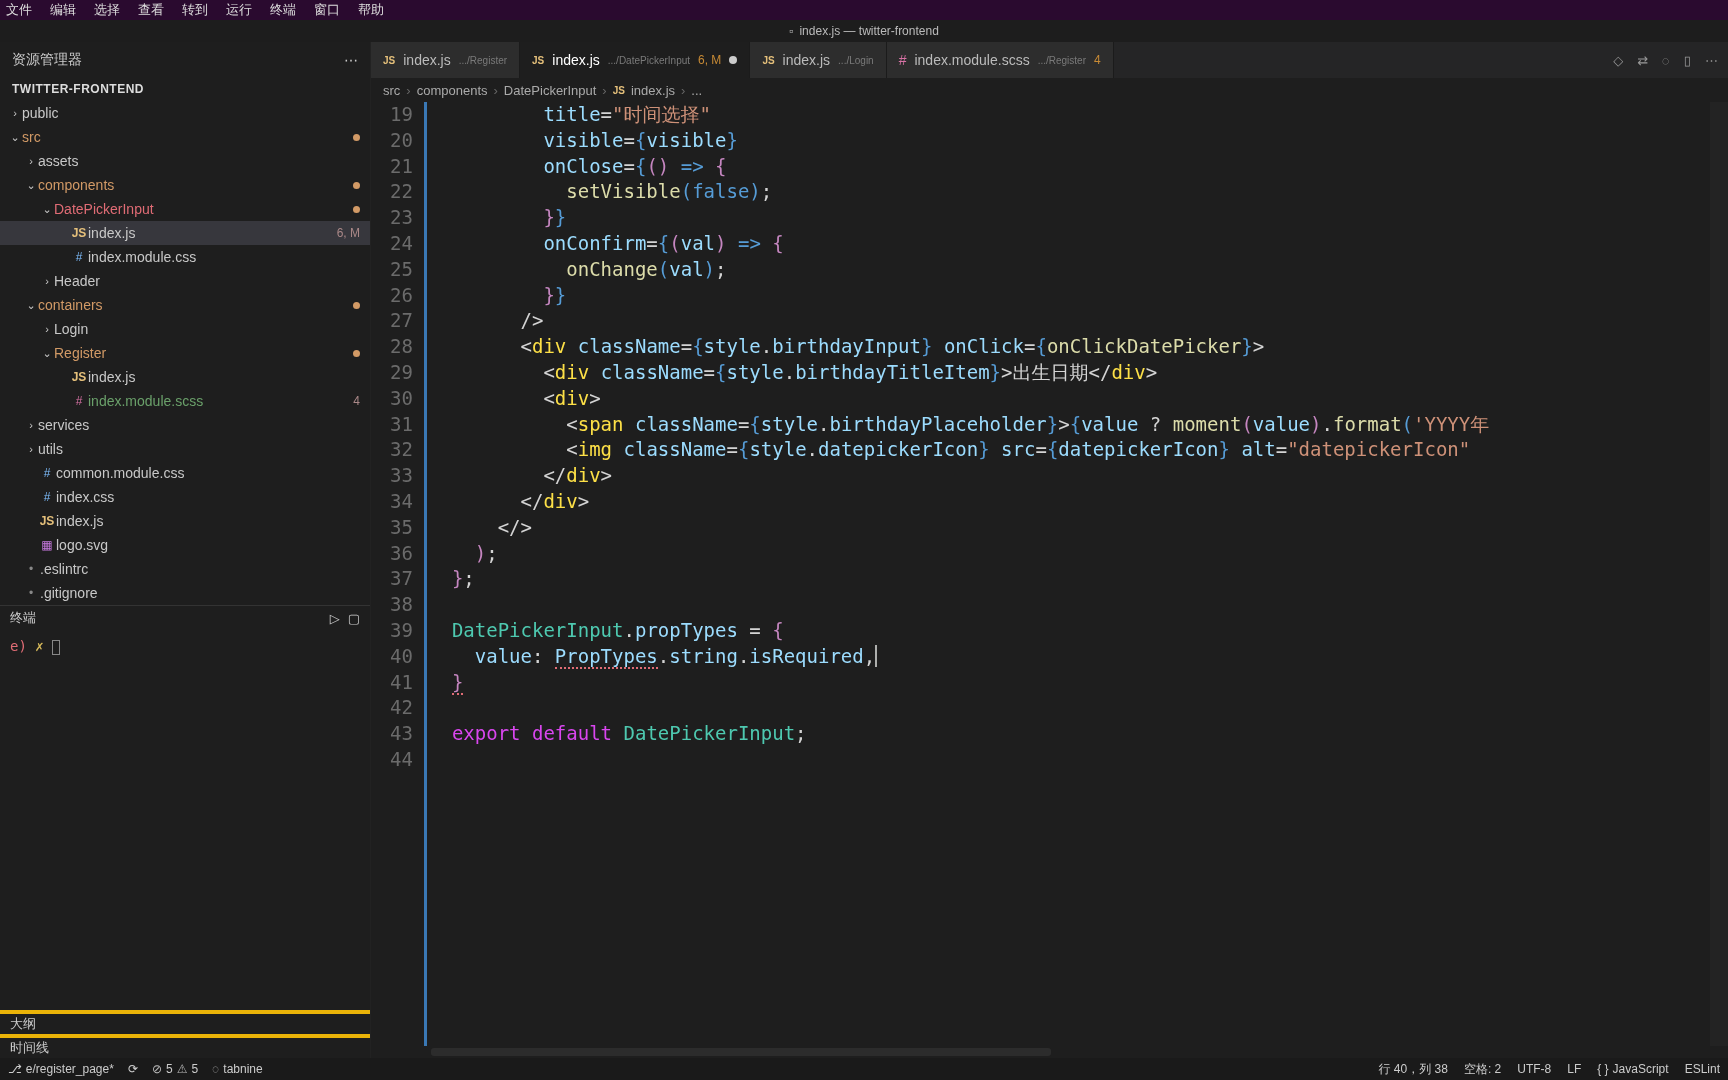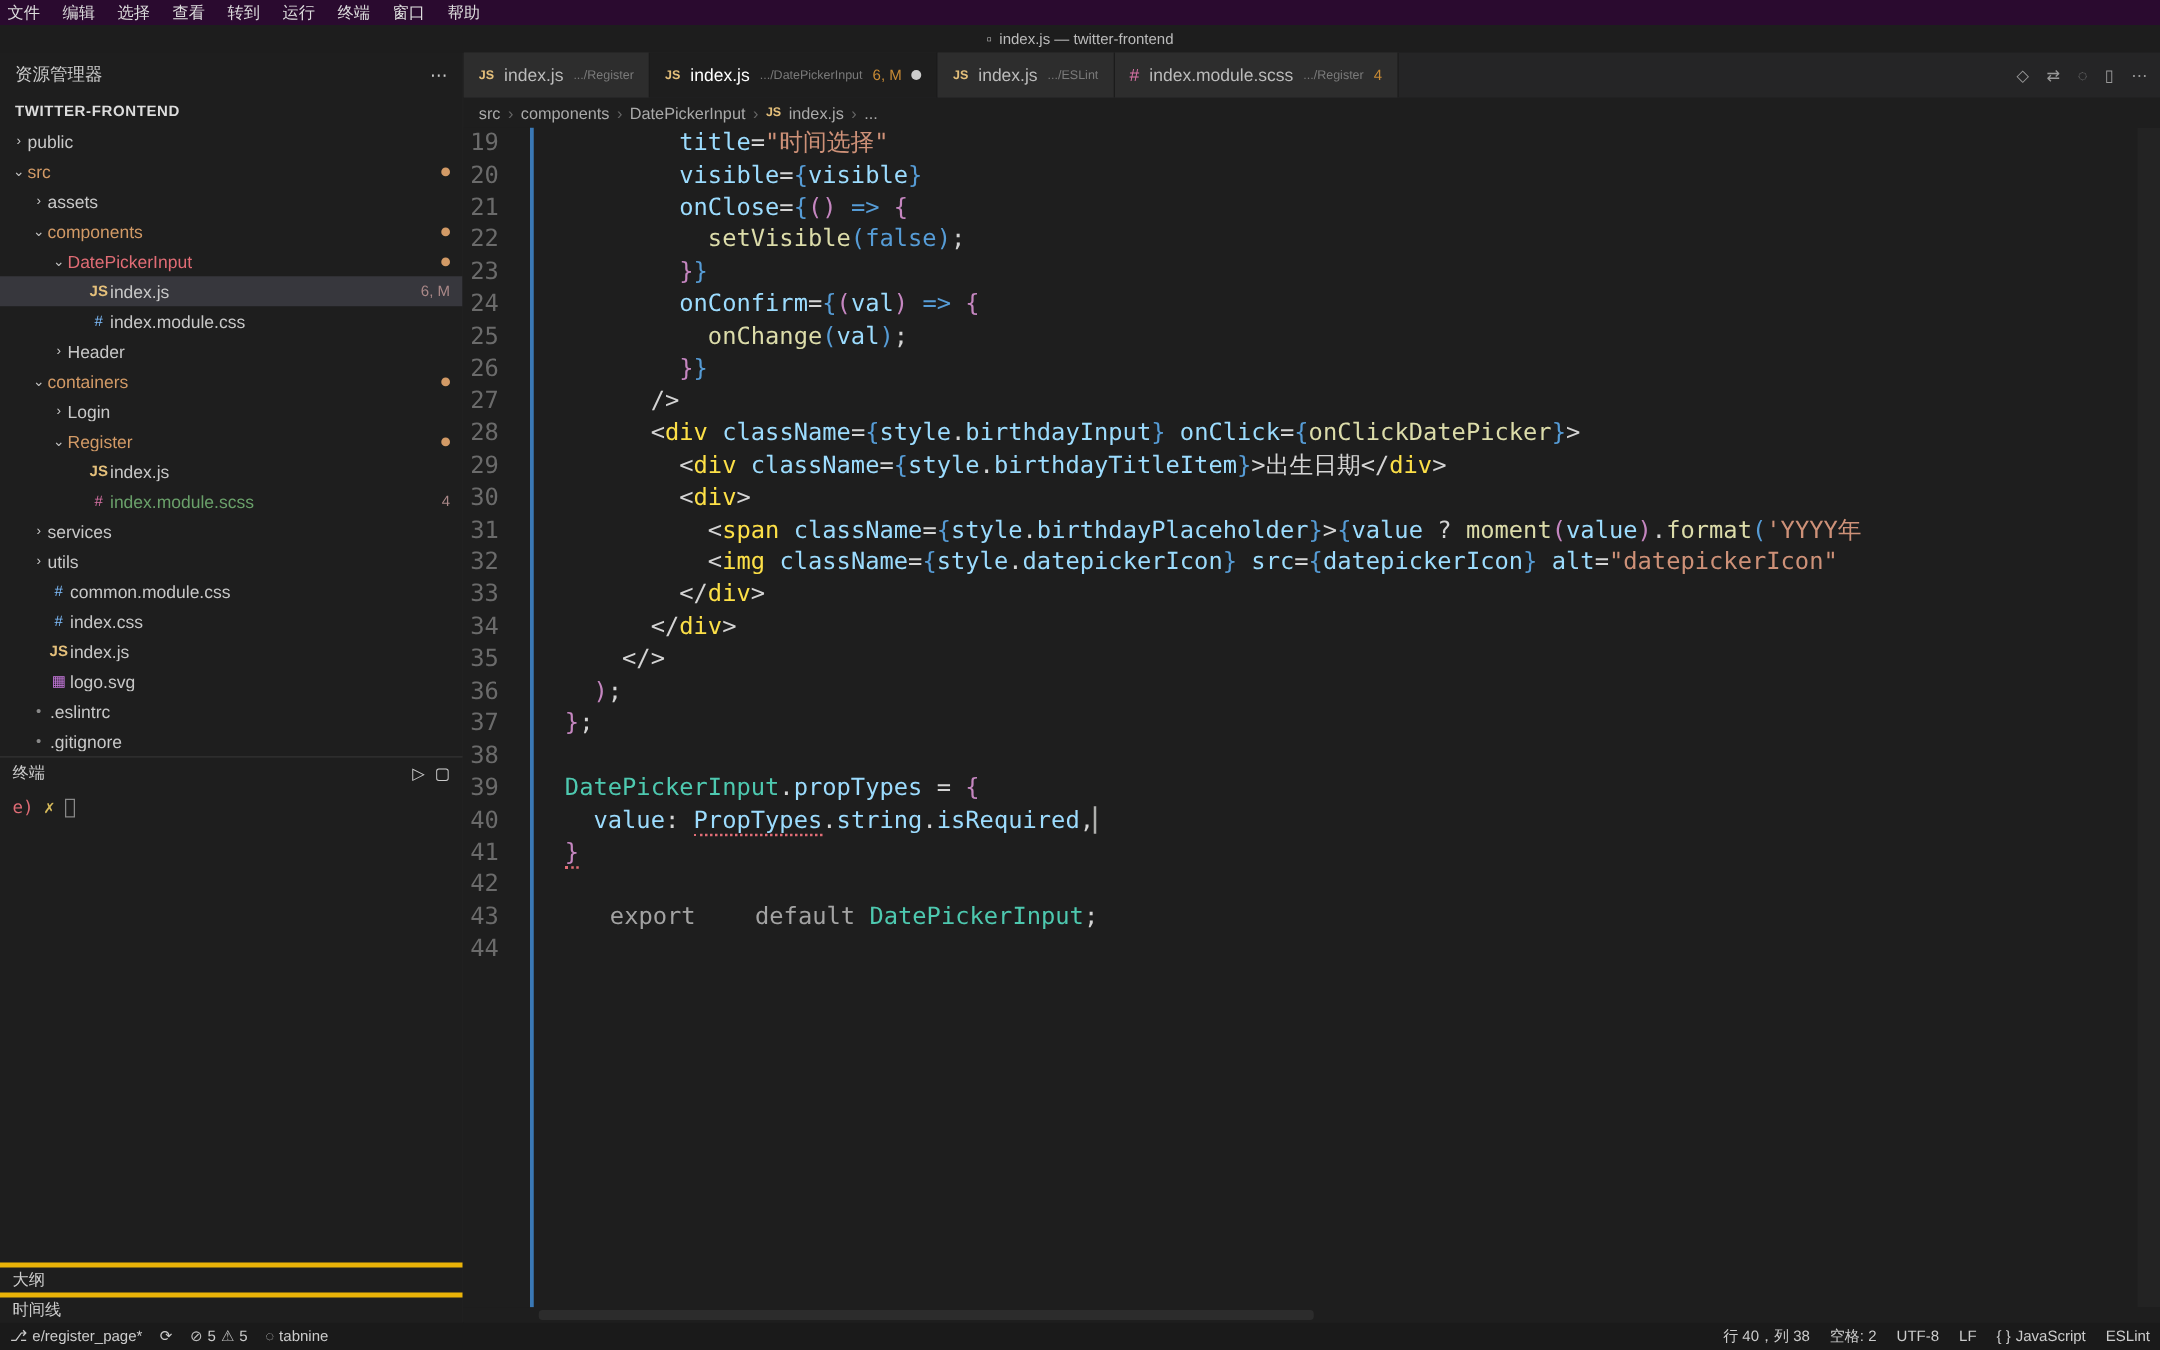--- a/index.html
+++ b/index.html
@@ -172,21 +172,21 @@
   font-family: "Menlo", "Consolas", monospace;
   font-size: 19px;
   line-height: 25.8px;
   overflow: hidden;
   position: relative;
 }
 .gutter {
   width: 56px;
   text-align: right;
   color: #6b6b6b;
-  padding-right: 28px;
+  padding-right: 14px;
   user-select: none;
   background: #1e1e1e;
   position: relative;
 }
 .gutter .ln { height: 25.8px; }
 .gutter::after {
   content: "";
   position: absolute;
   right: 0; top: 0; bottom: 0;
   width: 3px;
@@ -197,21 +197,21 @@
   white-space: pre;
   color: #d4d4d4;
   padding-left: 2px;
 }
 .code .row { height: 25.8px; }
 .tk-key   { color: #569cd6; }
 .tk-attr  { color: #9cdcfe; }
 .tk-str   { color: #ce9178; }
 .tk-punct { color: #d4d4d4; }
 .tk-paren { color: #c586c0; }
-.tk-purple{ color: #a3a3a3; margin-left: 36px; }
+.tk-purple{ color: #d946ef; }
 .tk-fn    { color: #dcdcaa; }
 .tk-var   { color: #9cdcfe; }
 .tk-type  { color: #4ec9b0; }
 .tk-tag   { color: #fde047; }
 .tk-text  { color: #d4d4d4; }
 .tk-cursor{ border-left: 2px solid #aeafad; }
 .err-underline { border-bottom: 2px dotted #e06c75; }
 .minimap {
   width: 18px;
   background: #232323;
@@ -409,21 +409,21 @@
         <div class="tab active">
           <span class="js-icon">JS</span>
           <span>index.js</span>
           <span class="path">.../DatePickerInput</span>
           <span class="num">6, M</span>
           <span class="mdot"></span>
         </div>
         <div class="tab">
           <span class="js-icon">JS</span>
           <span>index.js</span>
-          <span class="path">.../ESLint</span>
+          <span class="path">.../Login</span>
         </div>
         <div class="tab">
           <span class="scss-icon">#</span>
           <span>index.module.scss</span>
           <span class="path">.../Register</span>
           <span class="num">4</span>
         </div>
         <div class="tabs-right">
           <span>◇</span>
           <span>⇄</span>

